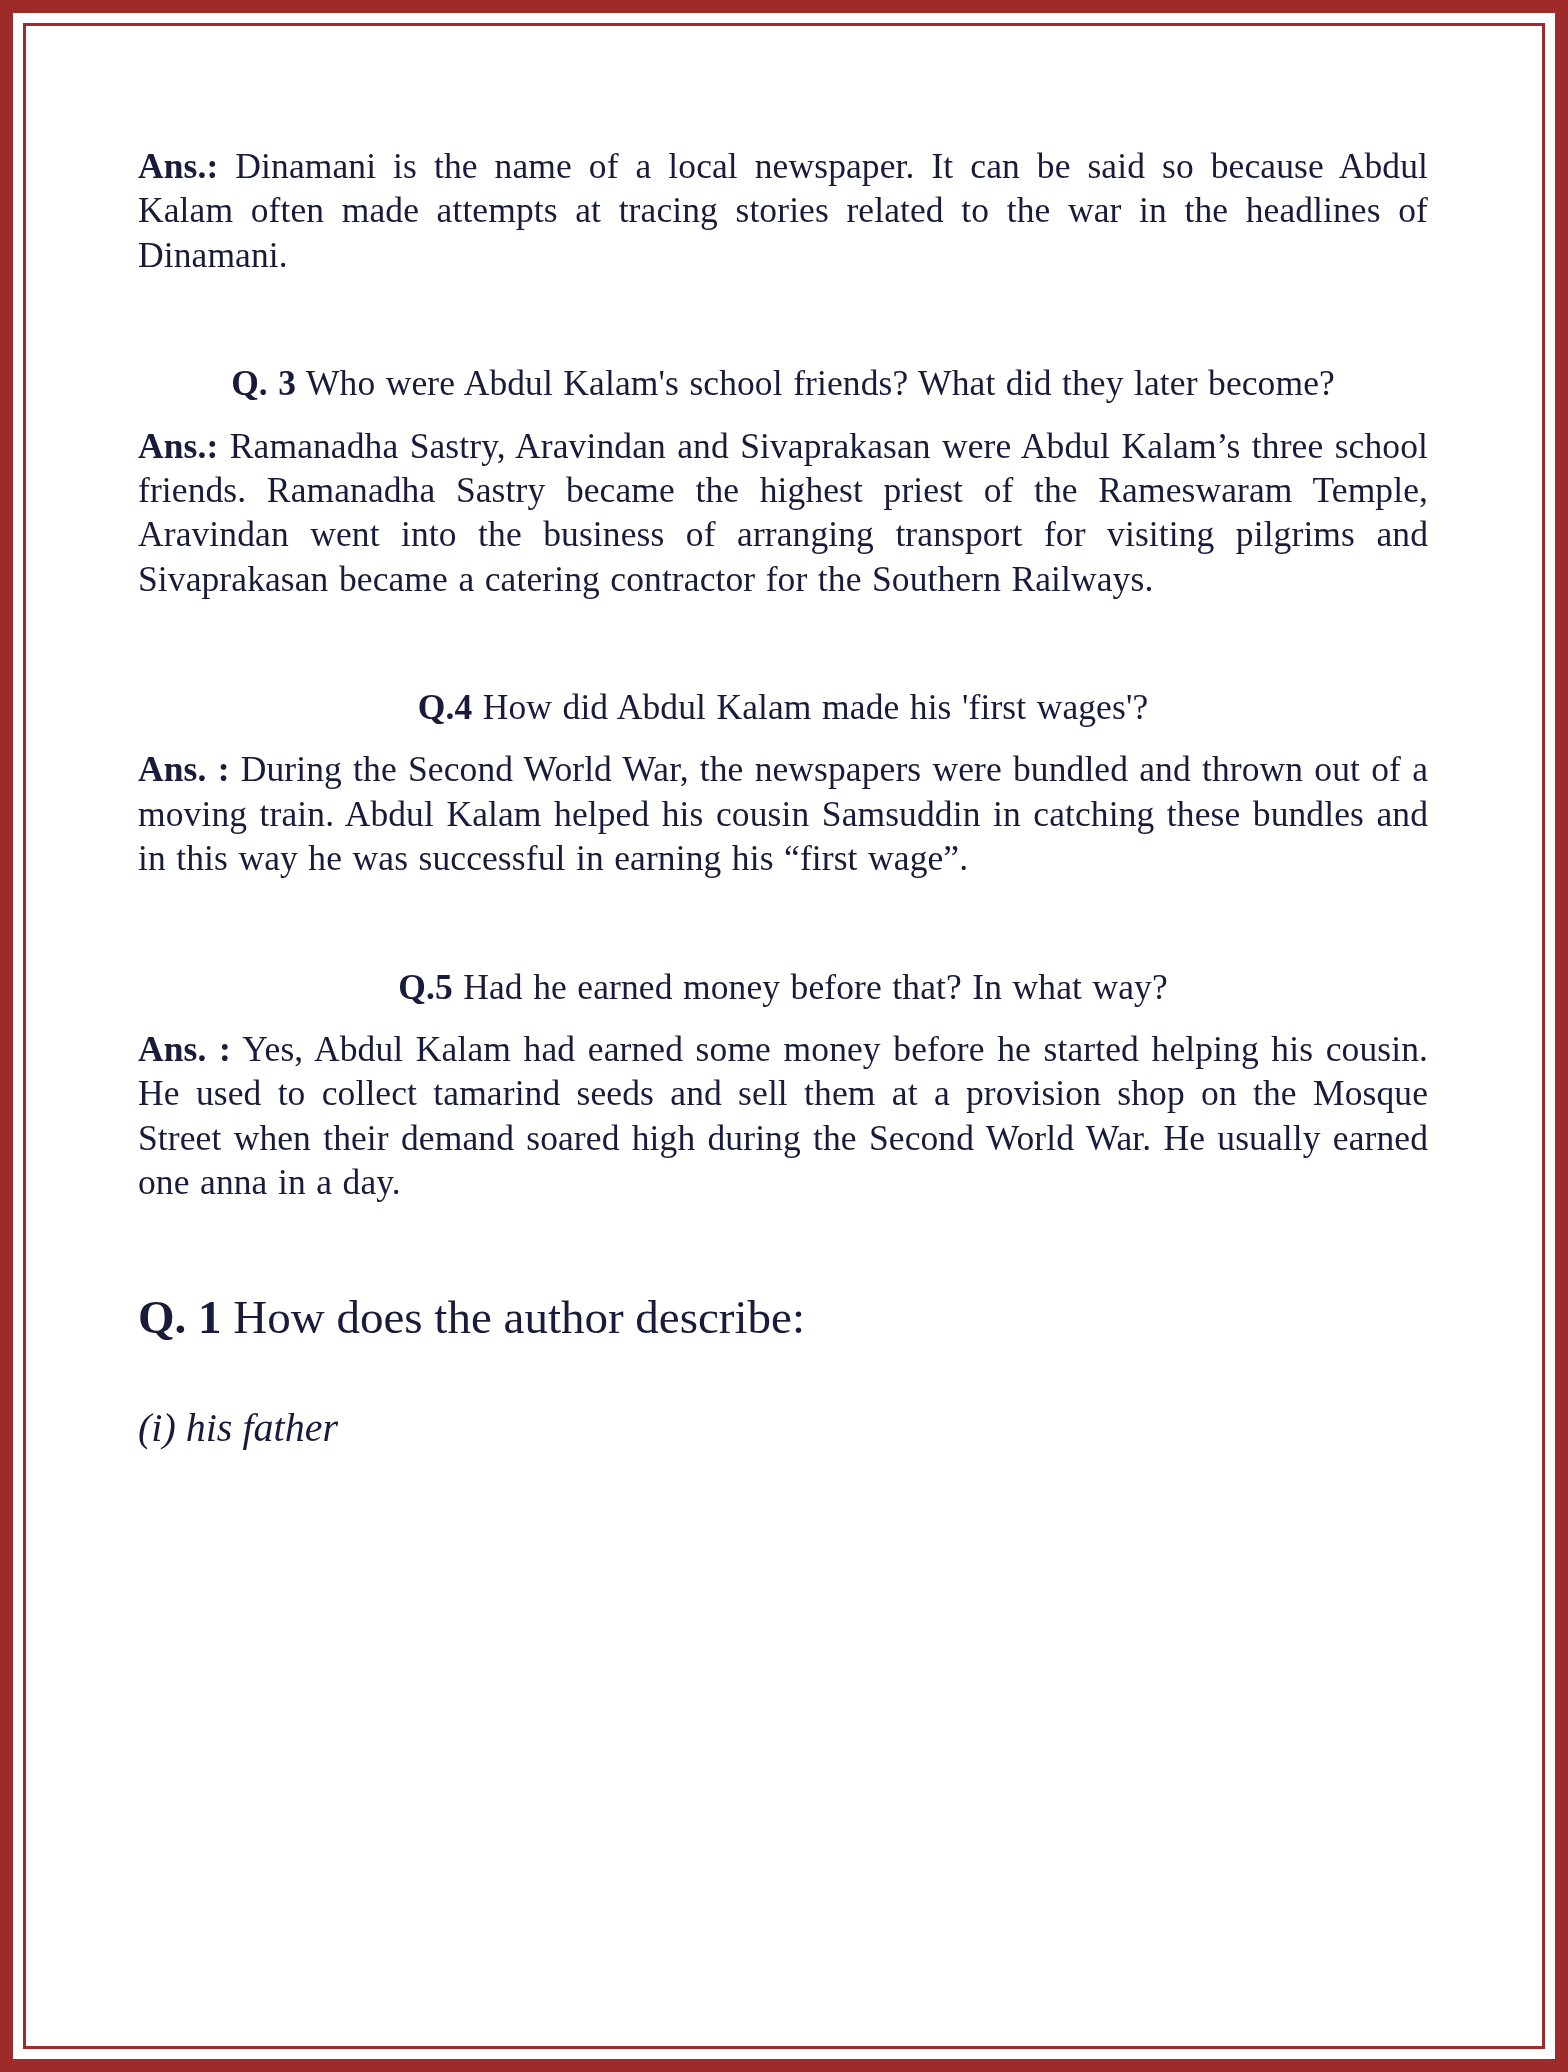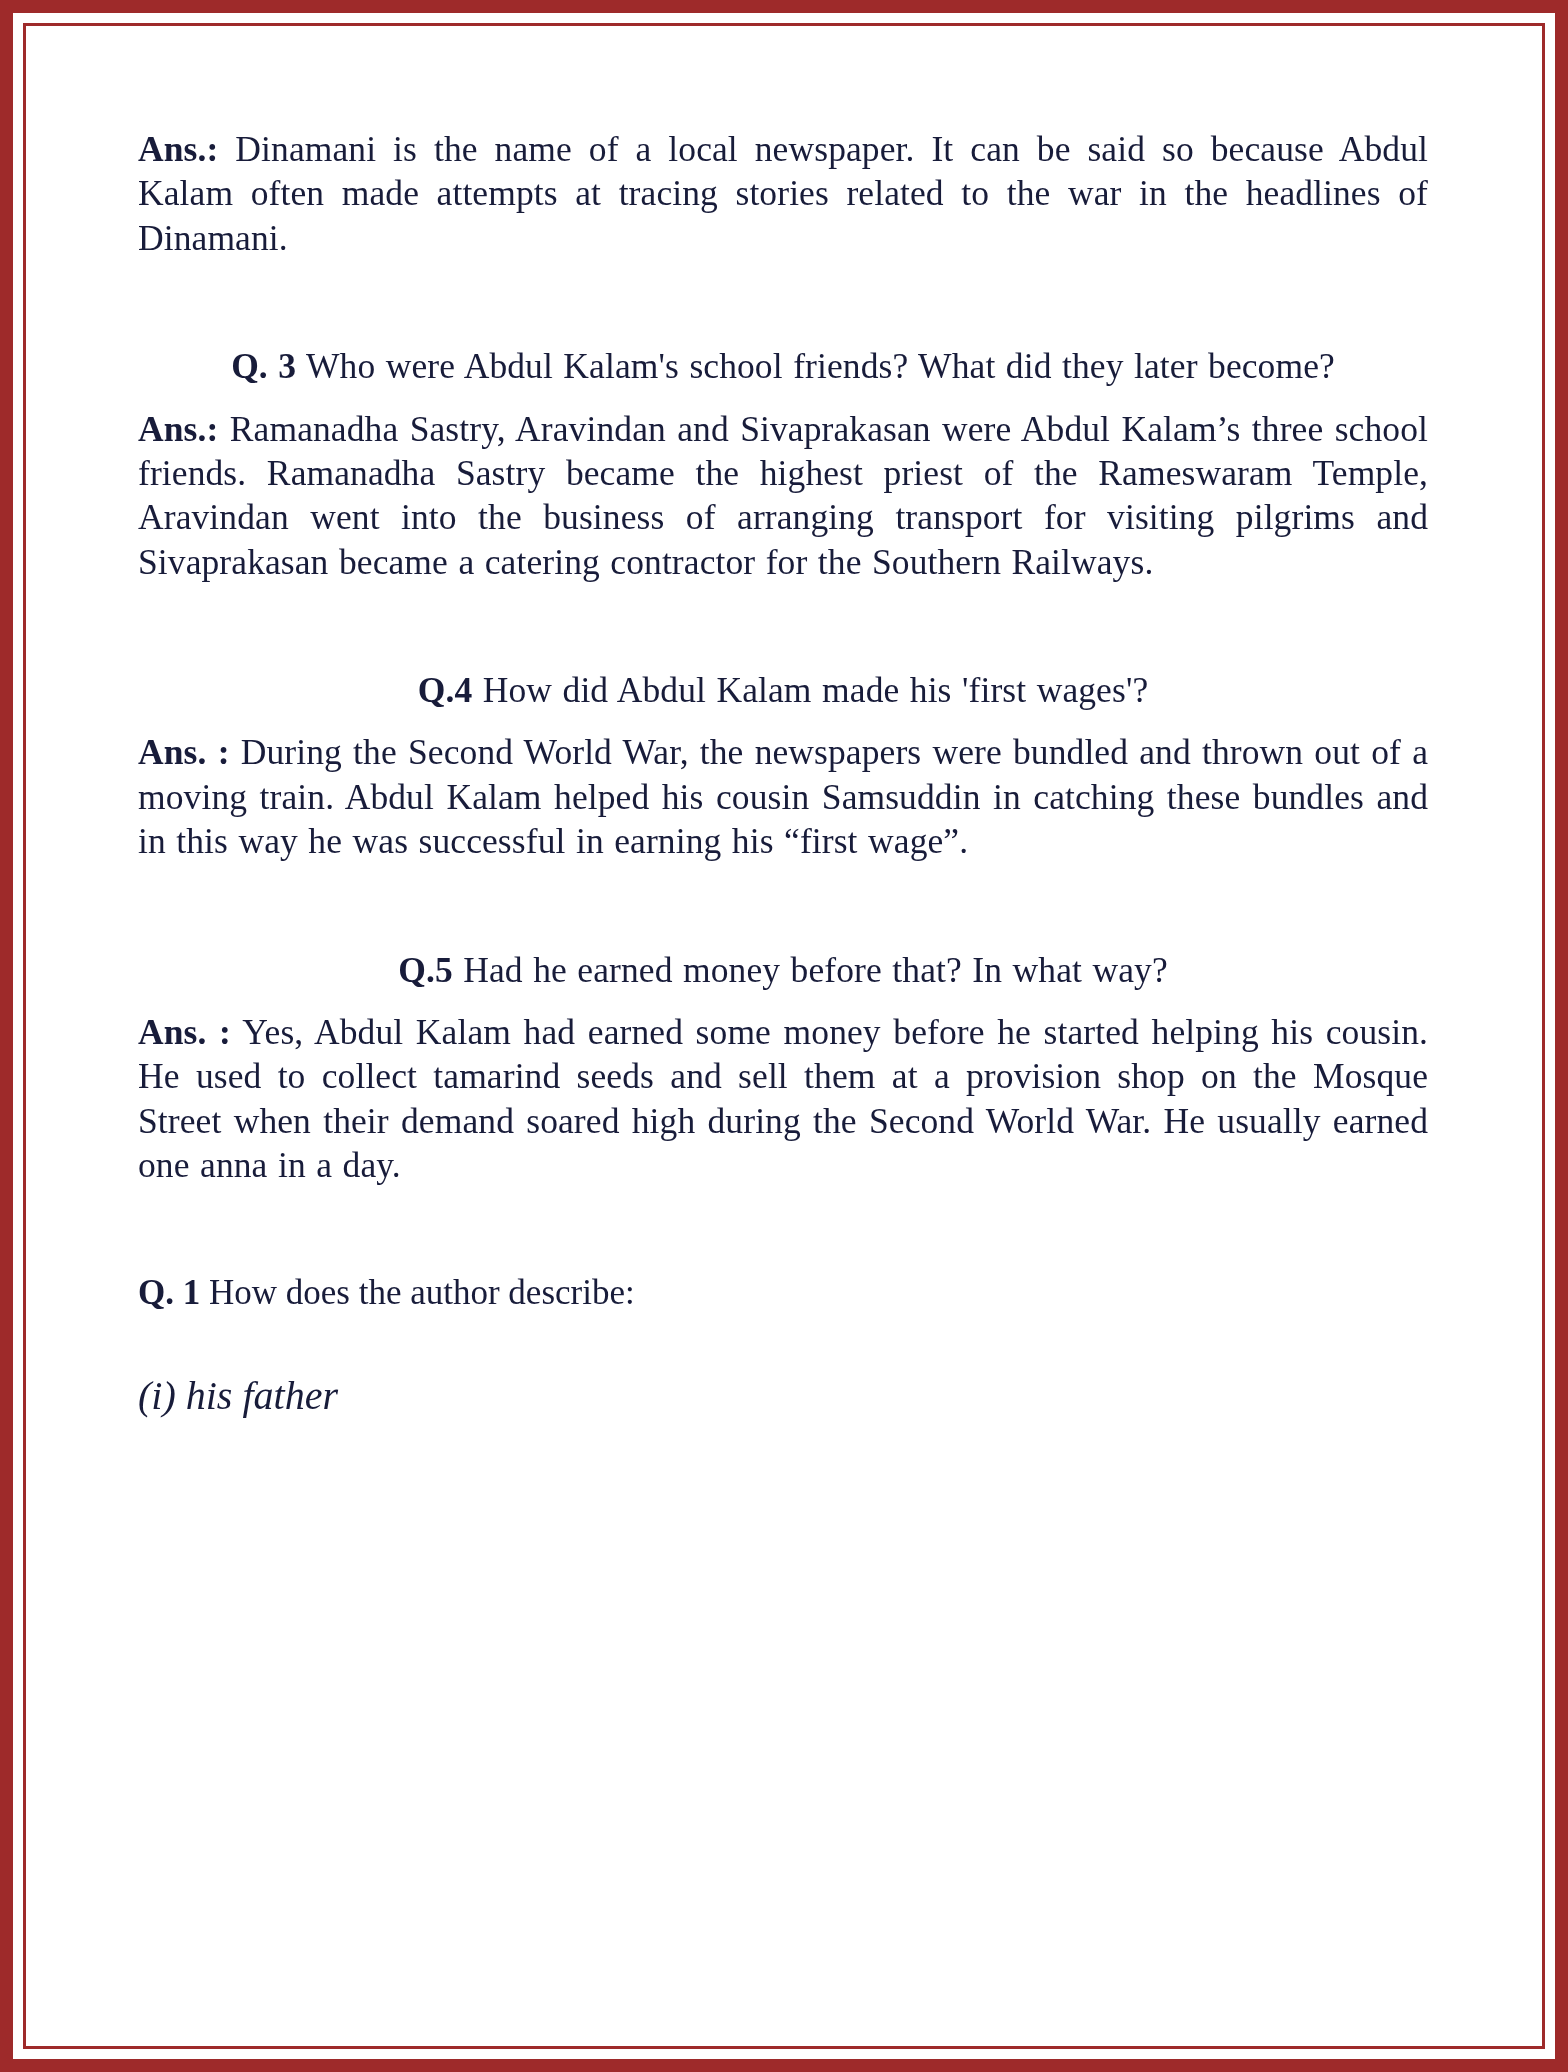--- a/index.html
+++ b/index.html
@@ -28,40 +28,40 @@
     right: 10px;
     bottom: 10px;
     border: 3px solid #9e2a2a;
     background: #ffffff;
     box-sizing: border-box;
     overflow: hidden;
   }
   .content {
     position: absolute;
     left: 112px;
-    top: 101px;
+    top: 118px;
     width: 1290px;
     color: #181c3a;
   }
   .para {
     font-size: 35.5px;
     line-height: 1.25;
     text-align: justify;
     margin: 0;
     letter-spacing: 0.1px;
     word-spacing: 1.5px;
   }
   .lead {
     font-weight: bold;
   }
   .gap-lg { height: 84px; }
   .gap-md { height: 56px; }
   .gap-sm { height: 18px; }
   .q-line {
-    font-size: 35px;
+    font-size: 47px;
     line-height: 1.25;
     margin: 0;
   }
   .item-line {
     font-size: 40px;
     line-height: 1.25;
     margin: 0;
     font-style: italic;
   }
   .nojust { text-align: center; }

